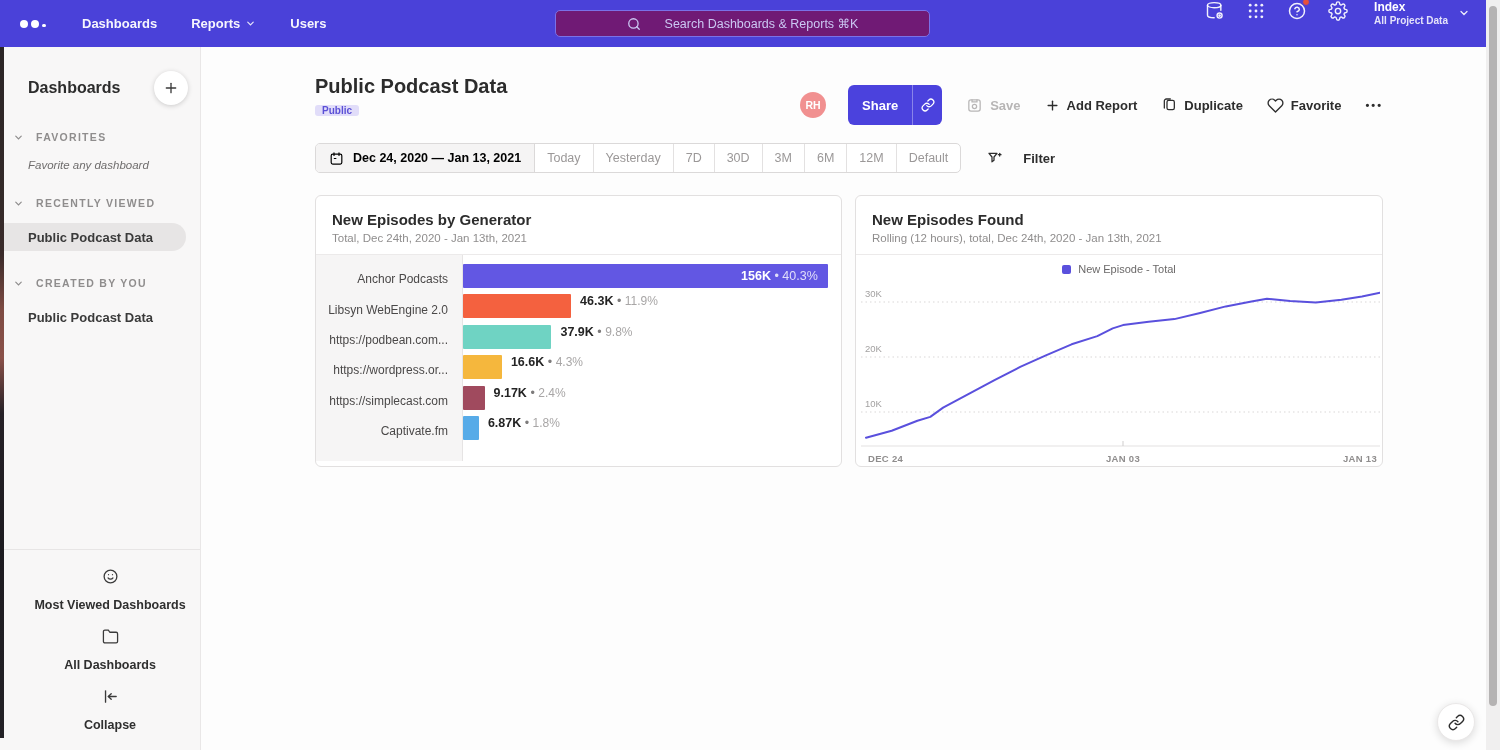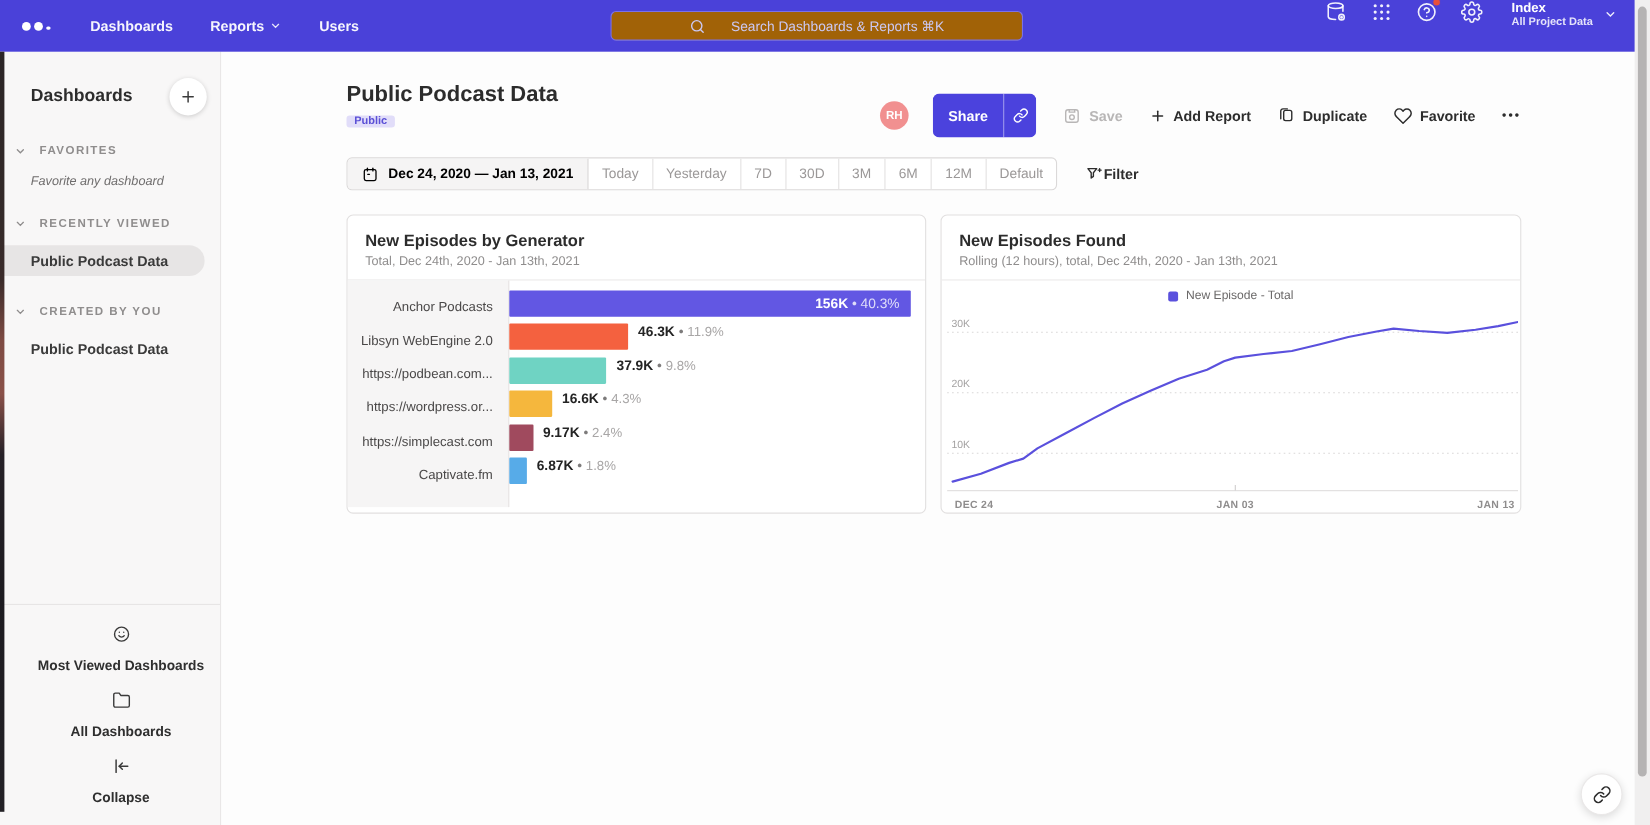--- a/index.html
+++ b/index.html
@@ -11,21 +11,21 @@
     background:#4a41d9; display:flex; align-items:center; z-index:5; }
   .logo { display:flex; align-items:center; gap:3px; margin-left:20px; width:34px; }
   .logo .d1{width:8px;height:8px;border-radius:50%;background:#fff;}
   .logo .d2{width:8px;height:8px;border-radius:50%;background:#fff;}
   .logo .d3{width:3.5px;height:3.5px;border-radius:50%;background:#fff;margin-top:4px;}
   .nav-items{display:flex;align-items:center;gap:34px;margin-left:28px;}
   .nav-item{color:rgba(255,255,255,.95);font-size:13px;font-weight:700;cursor:pointer;
     display:flex;align-items:center;gap:5px;}
   .nav-item svg{opacity:.9;}
   .searchbox{position:absolute;left:555px;top:10px;width:375px;height:27px;
-    background:#a16207;border:1px solid #7a71e8;border-radius:5px;
+    background:#701a75;border:1px solid #7a71e8;border-radius:5px;
     display:flex;align-items:center;justify-content:center;gap:24px;color:#cbc8f3;
     font-size:12.5px;cursor:text;}
   .nav-right{position:absolute;right:30px;top:0;height:47px;display:flex;
     align-items:flex-start;gap:19px;}
   .nav-icon{position:relative;width:22px;height:22px;display:flex;align-items:center;
     justify-content:center;cursor:pointer;color:rgba(255,255,255,.92);}
   .nav-badge{position:absolute;top:-2px;right:-2px;width:8px;height:8px;
     border-radius:50%;background:#e8503a;border:1.5px solid #4a41d9;}
   .project-switch{display:flex;align-items:center;gap:10px;margin-left:6px;cursor:pointer;}
   .project-name{color:#fff;font-size:12px;font-weight:700;line-height:1.25;}
@@ -89,21 +89,21 @@
   
   .filter-row{display:flex;align-items:center;gap:26px;margin-top:18px;}
   .datebar{display:flex;align-items:stretch;height:30px;border:1px solid #dbd9d9;
     border-radius:5px;overflow:hidden;background:#fff;}
   .date-main{display:flex;align-items:center;gap:9px;padding:0 13px;background:#f5f4f4;
     border-right:1px solid #dbd9d9;font-size:12.5px;font-weight:700;color:#000000;
     cursor:pointer;white-space:nowrap;}
   .preset{display:flex;align-items:center;padding:0 12px;font-size:12.5px;
     color:#9b9898;cursor:pointer;border-right:1px solid #e3e1e1;white-space:nowrap;}
   .preset:last-child{border-right:none;}
-  .filter-btn{display:flex;align-items:center;gap:0;font-size:13px;font-weight:700;
+  .filter-btn{display:flex;align-items:center;gap:20px;font-size:13px;font-weight:700;
     color:#2d2d2d;cursor:pointer;background:none;border:none;font-family:inherit;}
 
   
   .cards{display:flex;gap:13px;margin-top:22px;}
   .card{width:527px;height:272px;background:#fff;border:1px solid #e2e0e0;
     border-radius:6px;overflow:hidden;}
   .card-head{padding:15px 16px 10px 16px;border-bottom:1px solid #eceaea;}
   .card-title{font-size:15px;font-weight:700;color:#2c2c2c;}
   .card-sub{font-size:11.5px;color:#8f8d8d;margin-top:4px;}
 

